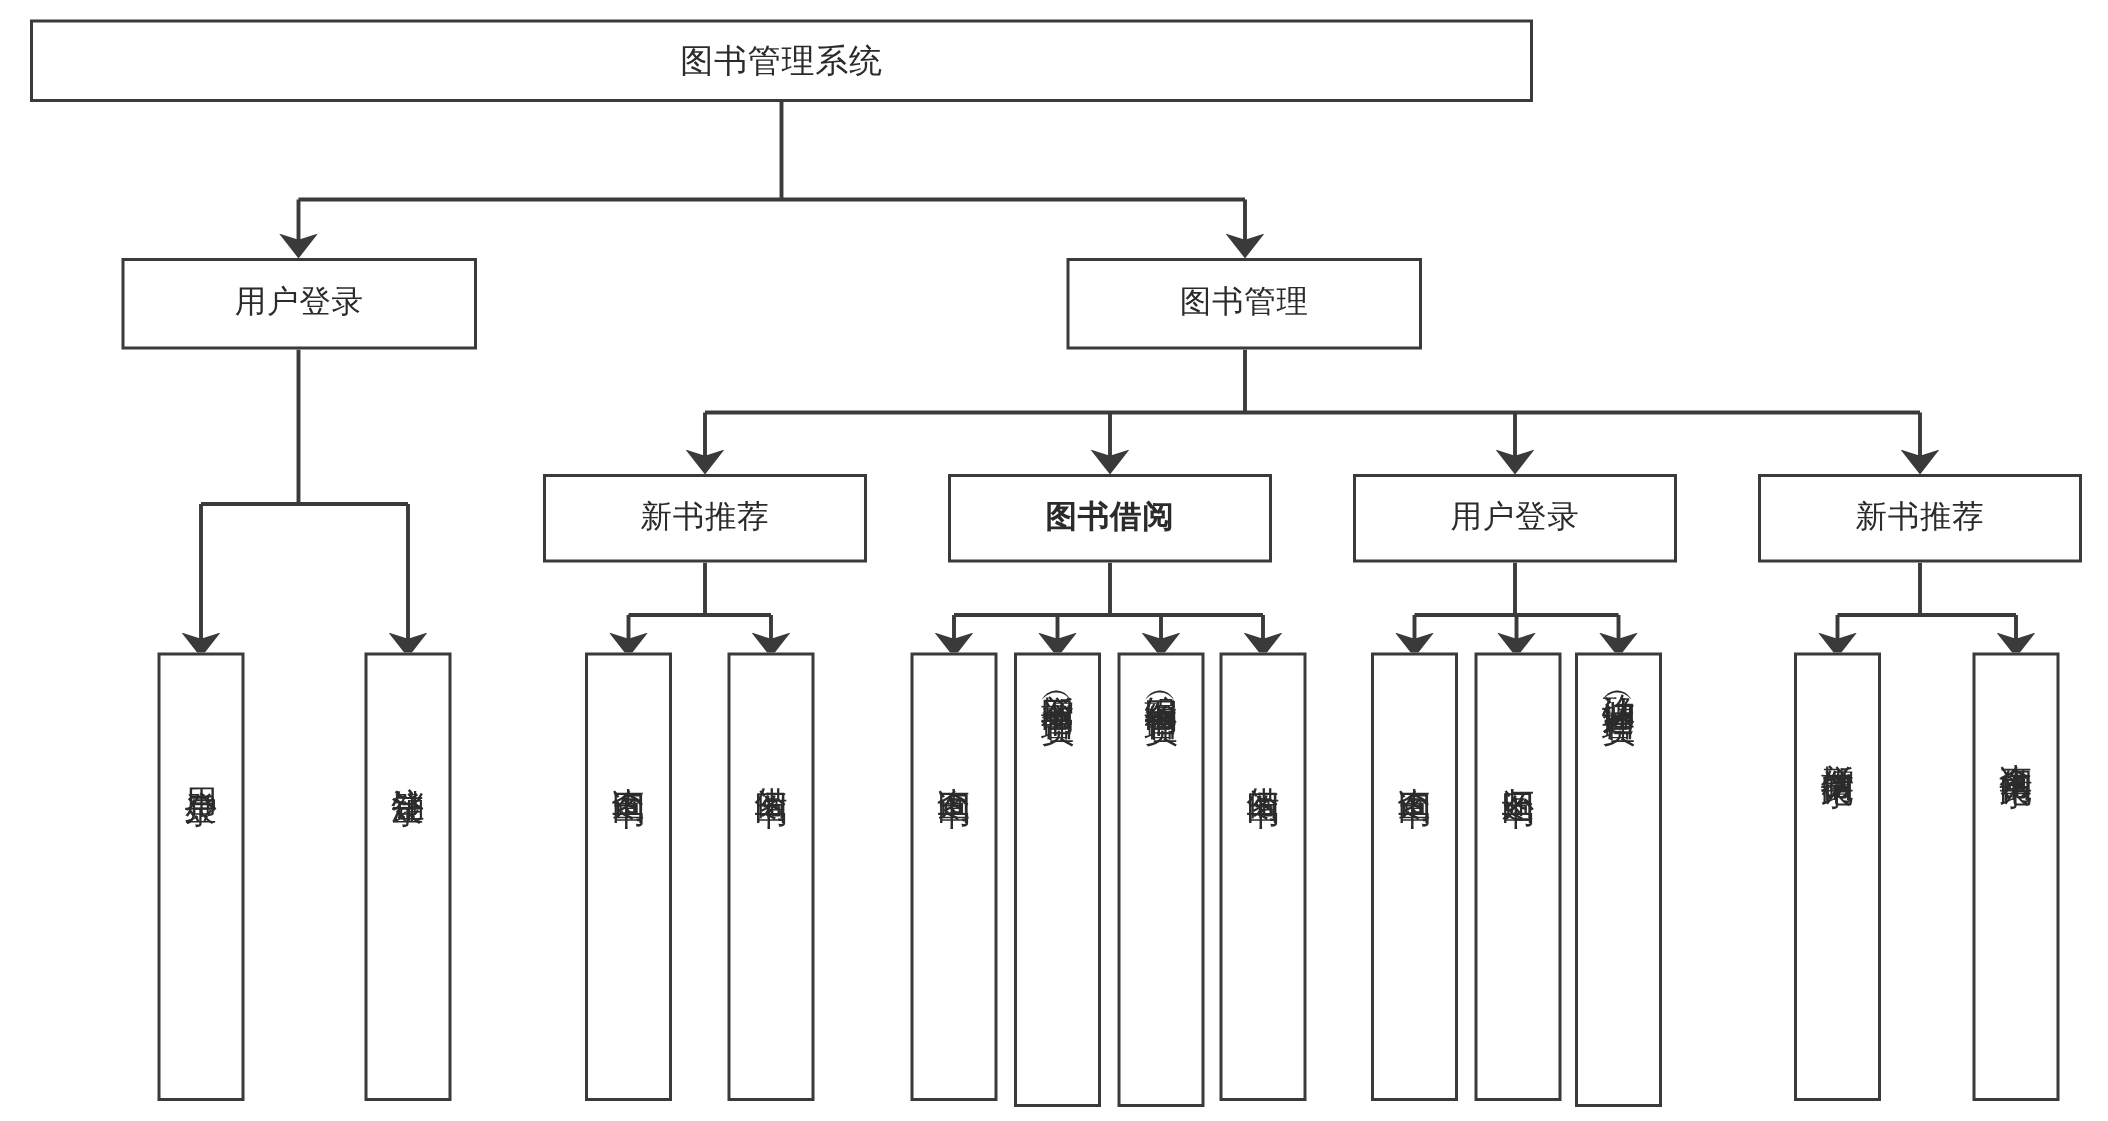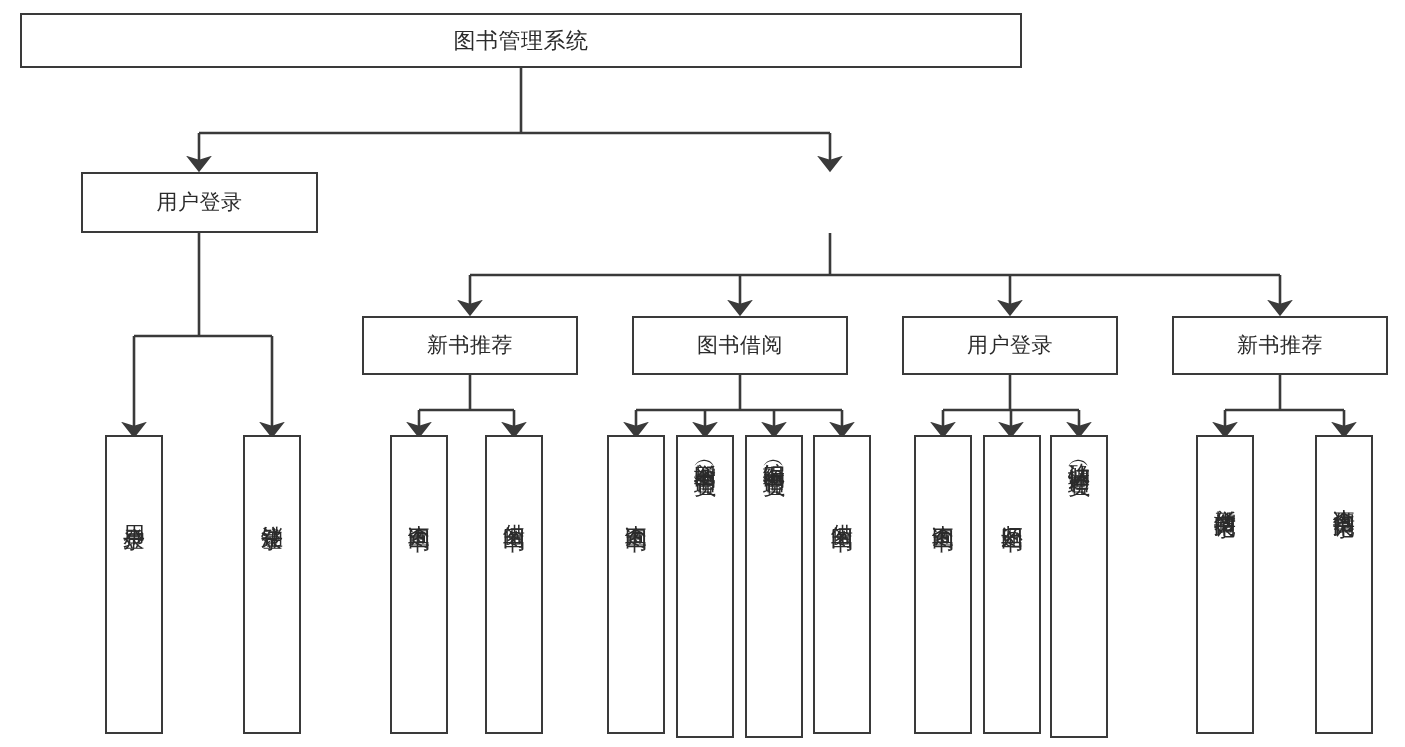--- a/index.html
+++ b/index.html
@@ -132,25 +132,28 @@
     </g>
   </svg>
 
   <div class="node horiz root" style="left:20px; top:13px; width:1002px; height:55px;">
     <span class="label">图书管理系统</span>
   </div>
 
   <div class="node horiz" style="left:81px; top:172px; width:237px; height:61px;">
     <span class="label">用户登录</span>
   </div>
+  <div class="node horiz" style="left:711px; top:172px; width:237px; height:61px;">
+    <span class="label">图书管理</span>
+  </div>
 
   <div class="node horiz" style="left:362px; top:316px; width:216px; height:59px;">
     <span class="label">新书推荐</span>
   </div>
-  <div class="node horiz" style="left:632px; top:316px; width:216px; height:59px;">
+  <div class="node horiz" style="left:632px; top:316px; width:216px; height:59px;font-weight:bold;">
     <span class="label">图书借阅</span>
   </div>
   <div class="node horiz" style="left:902px; top:316px; width:216px; height:59px;">
     <span class="label">用户登录</span>
   </div>
   <div class="node horiz" style="left:1172px; top:316px; width:216px; height:59px;">
     <span class="label">新书推荐</span>
   </div>
 
   <div class="node vert mid" style="left:105px; top:435px; width:58px; height:299px;">

